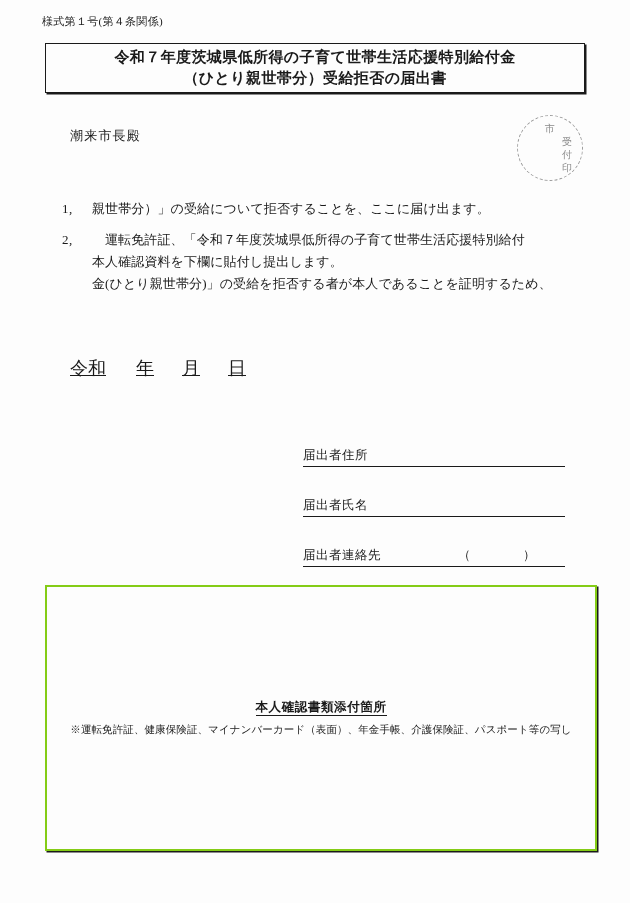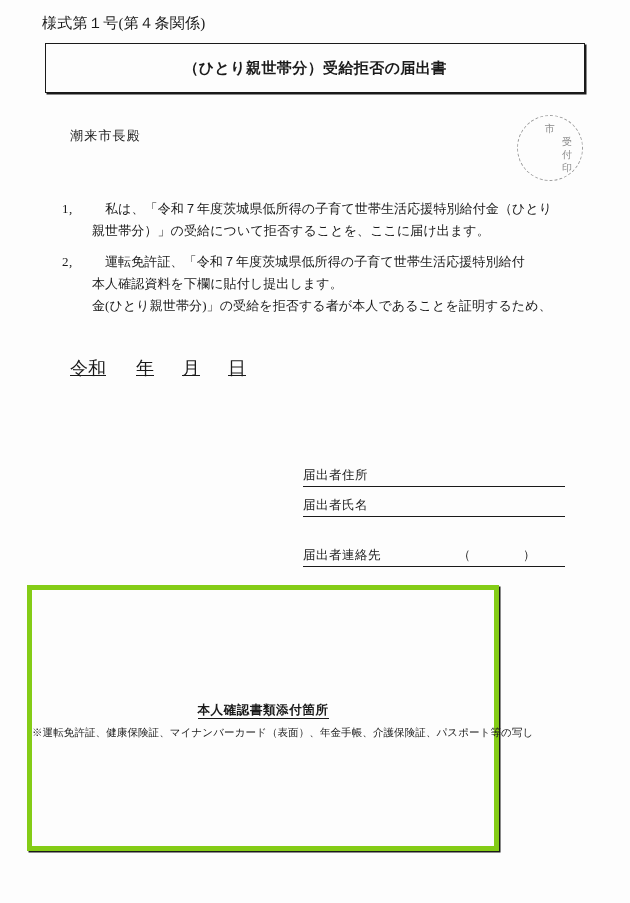--- a/index.html
+++ b/index.html
@@ -18,21 +18,21 @@
     height: 903px;
     background: #fdfdfd;
     overflow: hidden;
   }
 
   
   .form-no {
     position: absolute;
     left: 42px;
     top: 14px;
-    font-size: 15px;
+    font-size: 11px;
     letter-spacing: 0.3px;
     white-space: nowrap;
   }
 
   
   .title-box {
     position: absolute;
     left: 45px;
     top: 43px;
     width: 540px;
@@ -139,32 +139,32 @@
     white-space: nowrap;
   }
   .sig-field .paren {
     position: absolute;
     left: 155px;
     bottom: 2px;
     font-size: 12.5px;
     letter-spacing: 0.5px;
     white-space: nowrap;
   }
-  #sig-address { top: 446px; margin-top: 20px; }
+  #sig-address { top: 446px; }
   #sig-name    { top: 496px; text-align: right; }
   #sig-contact { top: 546px; }
 
   
   .attach-box {
     position: absolute;
-    left: 27px;
+    left: 45px;
     top: 585px;
-    width: 472px;
+    width: 552px;
     height: 266px;
-    border: 5px solid #84cc16;
+    border: 2px solid #84cc16;
     box-shadow: 1.5px 1.5px 0 0 #1a1a1a;
     box-sizing: border-box;
   }
   .attach-heading {
     position: absolute;
     left: 0;
     right: 0;
     top: 112px;
     text-align: center;
     font-size: 12.5px;
@@ -187,36 +187,36 @@
   }
 </style>
 </head>
 <body>
 
 <div id="page">
 
   <div class="form-no">様式第１号(第４条関係)</div>
 
   <div class="title-box">
+    <div class="title-line">令和７年度茨城県低所得の子育て世帯生活応援特別給付金</div>
     <div class="title-line">（ひとり親世帯分）受給拒否の届出書</div>
   </div>
 
   <div class="addressee">潮来市長殿</div>
 
   <div class="seal">
     <div class="seal-l1">市</div>
     <div class="seal-l2">受付印</div>
   </div>
 
   <div class="clauses">
 
     <div class="clause">
       <div class="clause-num">1,</div>
       <div class="clause-body">
-        <div class="clause-line first">私は、「令和７年度茨城県低所得の子育て世帯生活応援特別給付金（ひとり</div>
         <div class="clause-line">親世帯分）」の受給について拒否することを、ここに届け出ます。</div>
       </div>
     </div>
 
     <div class="clause">
       <div class="clause-num">2,</div>
       <div class="clause-body">
         <div class="clause-line first">運転免許証、「令和７年度茨城県低所得の子育て世帯生活応援特別給付</div>
         <div class="clause-line">本人確認資料を下欄に貼付し提出します。</div>
         <div class="clause-line">金(ひとり親世帯分)」の受給を拒否する者が本人であることを証明するため、</div>

